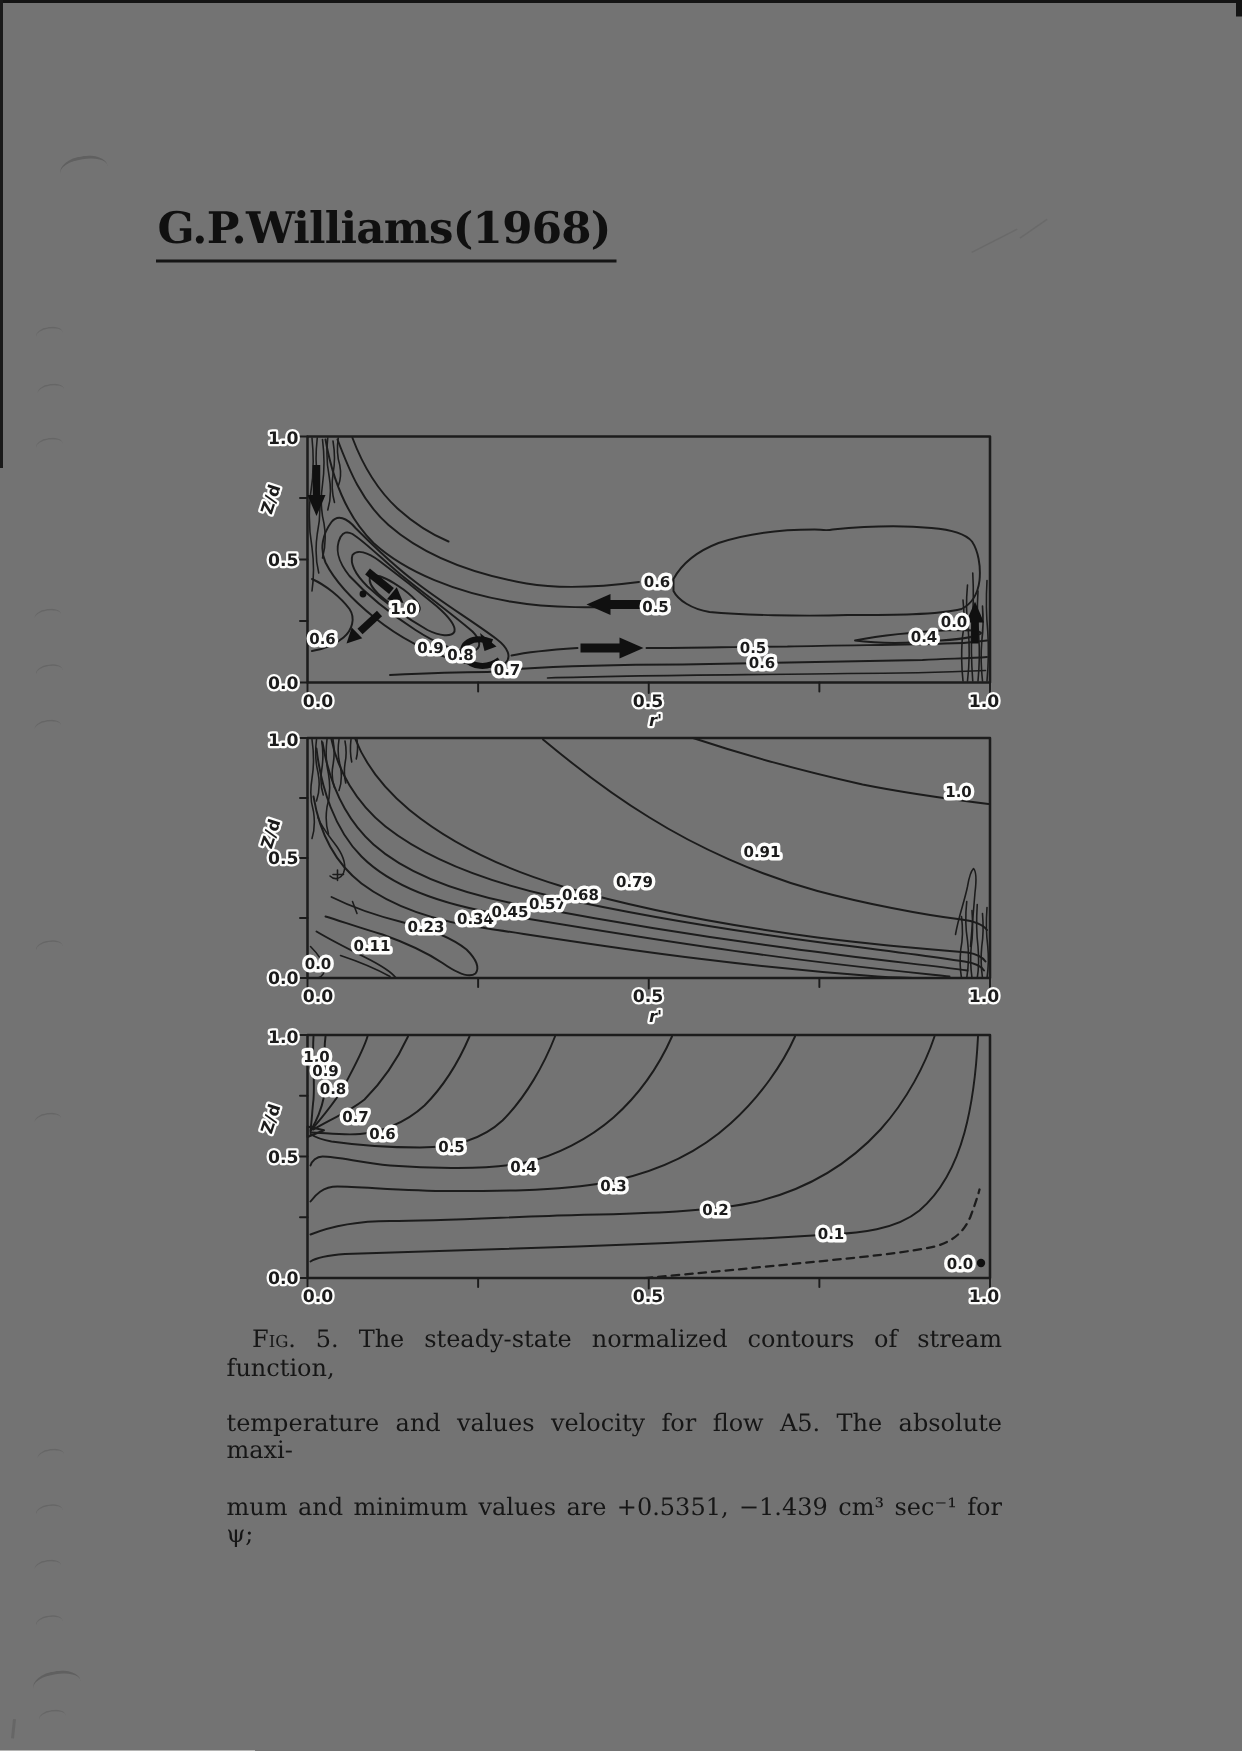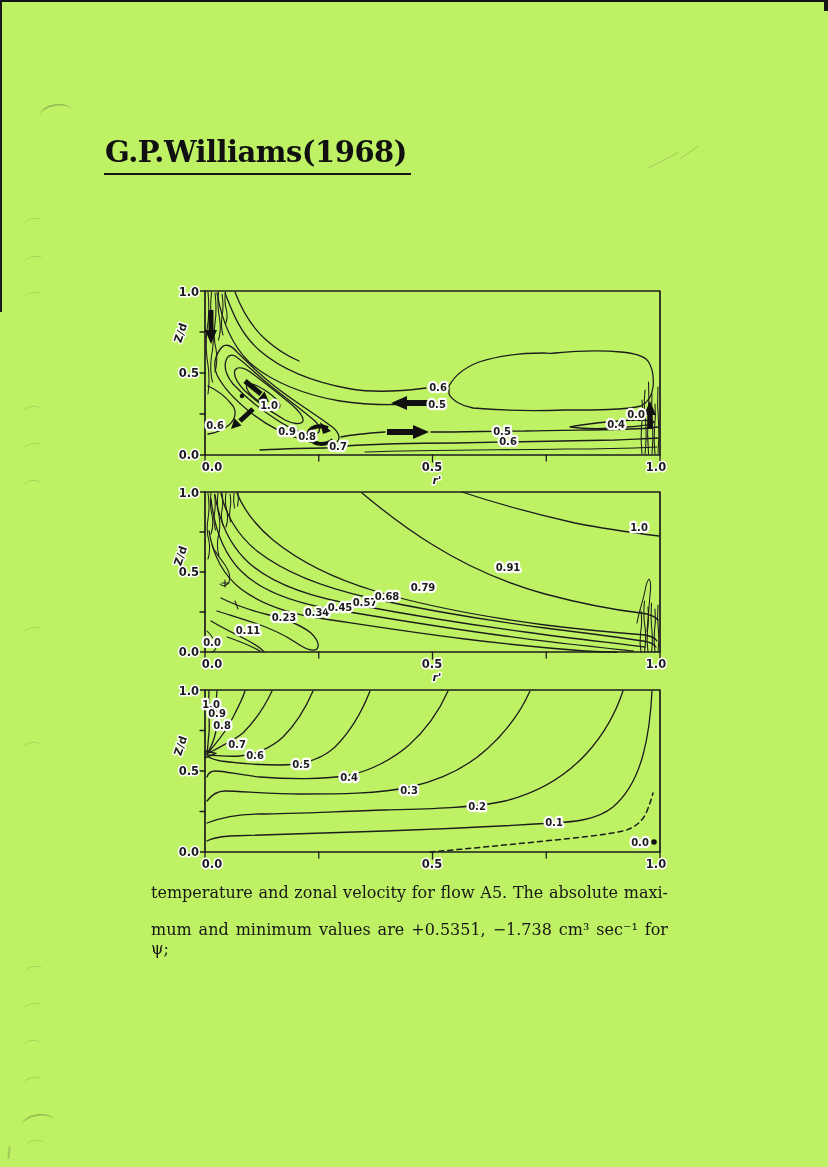--- a/index.html
+++ b/index.html
@@ -46,21 +46,21 @@
     position:absolute; left:151px; top:884px; width:517px;
     font-size:16px; line-height:18.6px; color:#161616; text-align:justify;
   }
   .cap-line.j::after { content:""; display:inline-block; width:100%; height:0; }
   .cap-indent { display:inline-block; width:17px; }
   .smallcaps { font-variant:small-caps; }
 </style>
 </head>
 <body>
 
-<div class="page" style="background: #bef264;">
+<div class="page" style="background: #737373;">
 
   <div class="edge-top"></div>
   <div class="edge-left"></div>
   <div class="edge-corner"></div>
   <div class="arc big" style="left:40px; top:104px;"></div>
   <div class="arc" style="left:24px; top:218px;"></div>
   <div class="arc" style="left:25px; top:256px;"></div>
   <div class="arc" style="left:24px; top:292px;"></div>
   <div class="arc" style="left:23px; top:406px;"></div>
   <div class="arc" style="left:24px; top:443px;"></div>
@@ -286,17 +286,18 @@
         <text x="136" y="87" text-anchor="middle">0.5</text>
         <text x="184" y="100" text-anchor="middle">0.4</text>
         <text x="244" y="113" text-anchor="middle">0.3</text>
         <text x="312" y="129" text-anchor="middle">0.2</text>
         <text x="389" y="145" text-anchor="middle">0.1</text>
         <text x="475" y="165" text-anchor="middle">0.0</text>
       </g>
   </svg>
 
   <div class="caption">
-    <div class="cap-line j">temperature and zonal velocity for flow A5. The absolute maxi-</div>
-    <div class="cap-line j">mum and minimum values are +0.5351, −1.738 cm³ sec⁻¹ for ψ;</div>
+    <div class="cap-line j"><span class="cap-indent"></span><span class="smallcaps">Fig. 5.</span> <span>The steady-state normalized contours of stream function,</span></div>
+    <div class="cap-line j">temperature and values velocity for flow A5. The absolute maxi-</div>
+    <div class="cap-line j">mum and minimum values are +0.5351, −1.439 cm³ sec⁻¹ for ψ;</div>
   </div>
 
 </div>
 
 </body></html>

